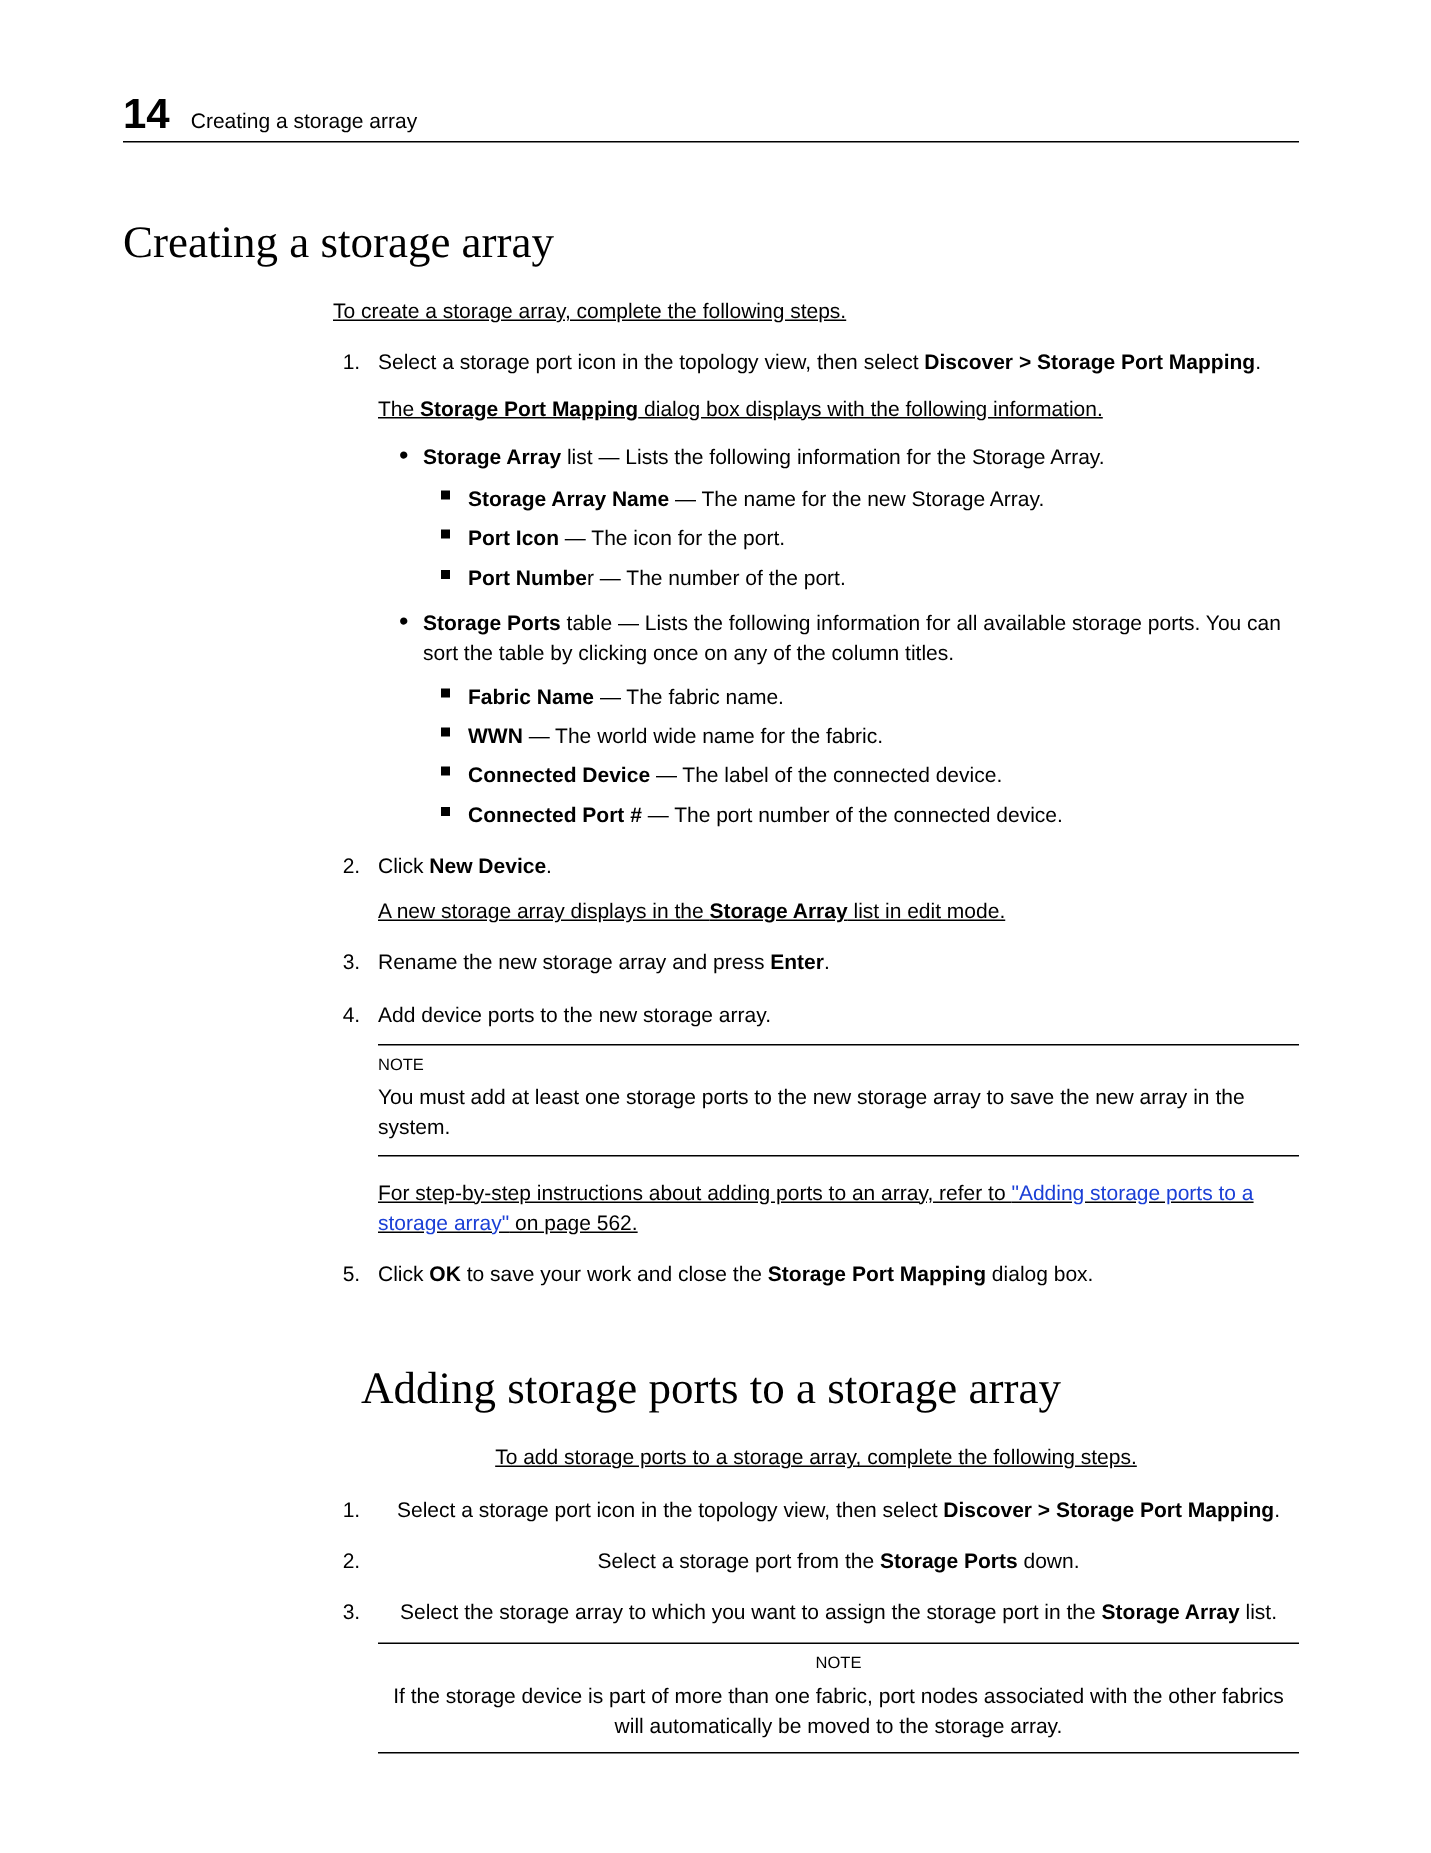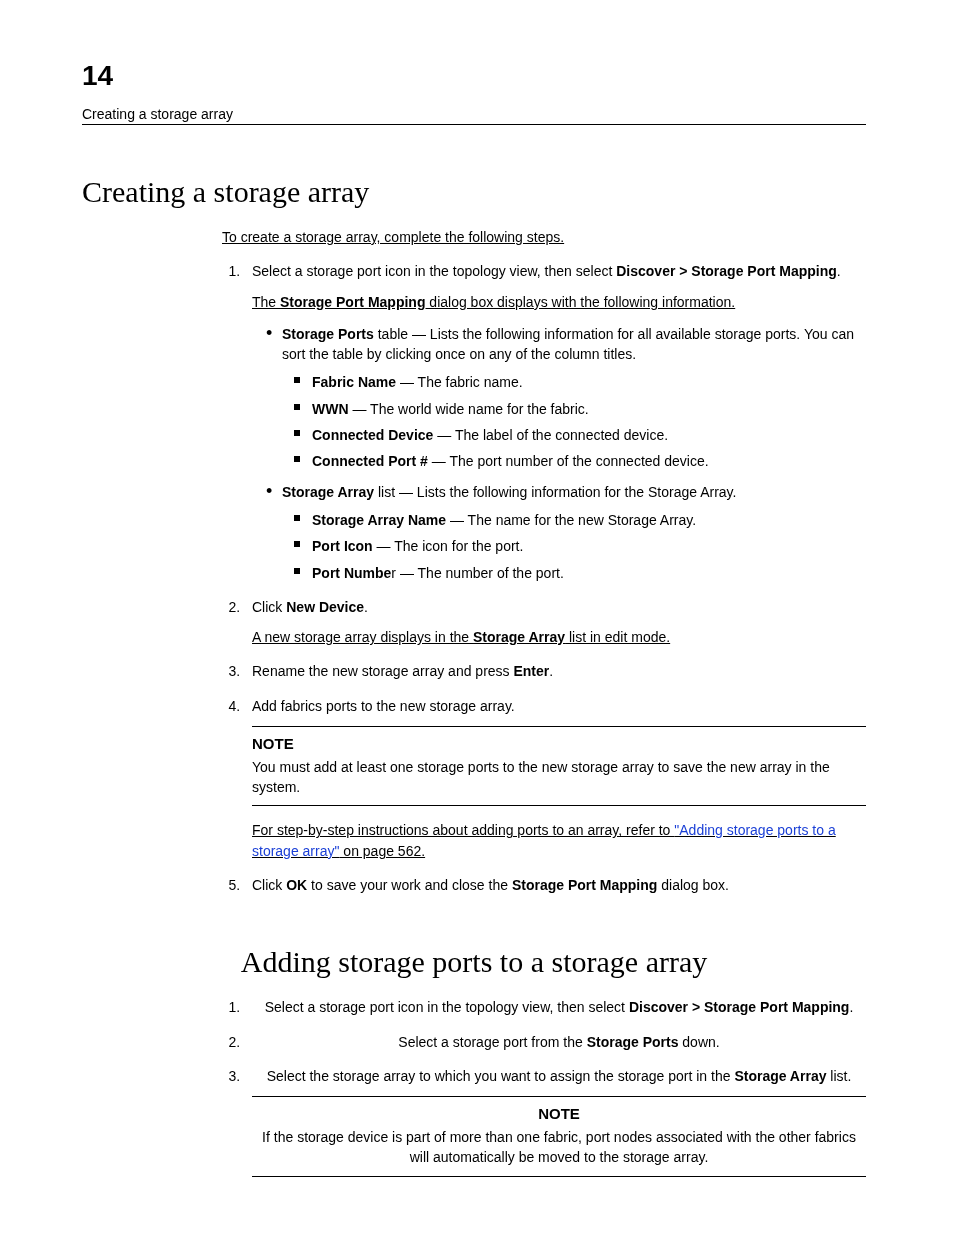--- a/index.html
+++ b/index.html
@@ -14,21 +14,20 @@
   .page {
     padding: 60px 88px 100px 82px;
   }
   .header {
     display: flex;
     align-items: baseline;
     gap: 14px;
     border-bottom: 1px solid #000;
     padding-bottom: 2px;
     margin-bottom: 50px;
-    flex-direction: column;
   }
   .header .chapter {
     font-size: 28px;
     font-weight: bold;
   }
   .header .section {
     font-size: 14px;
   }
   h1 {
     font-family: Georgia, "Times New Roman", serif;
@@ -91,22 +90,22 @@
     background: #000;
   }
   .note {
     border-top: 1px solid #000;
     border-bottom: 1px solid #000;
     margin: 10px 0 14px 0;
     padding: 6px 0 8px 0;
     line-height: 1.45;
   }
   .note-label {
-    font-weight: bold;
-    font-size: 15px;
+    font-weight: normal;
+    font-size: 11px;
     display: block;
     margin-bottom: 2px;
   }
   b { font-weight: bold; }
   a.link { color: #1a3fd6; text-decoration: none; }
   .section2 { margin-top: 50px; text-align: center; }
 </style>
 </head>
 <body>
 
@@ -123,66 +122,67 @@
     <p>To create a storage array, complete the following steps.</p>
 
     <ol class="steps">
       <li>
         <span>Select a storage port icon in the topology view, then select </span><b>Discover &gt; Storage Port Mapping</b><span>.</span>
         <p class="sub">
           <span>The </span><b>Storage Port Mapping</b><span> dialog box displays with the following information.</span>
         </p>
         <ul class="bullets">
           <li>
+            <b>Storage Array</b><span> list — Lists the following information for the Storage Array.</span>
+            <ul class="squares">
+              <li><b>Storage Array Name</b><span> — The name for the new Storage Array.</span></li>
+              <li><b>Port Icon</b><span> — The icon for the port.</span></li>
+              <li><b>Port Numbe</b><span>r</span><span> — The number of the port.</span></li>
+            </ul>
+          </li>
+          <li>
             <b>Storage Ports</b><span> table — Lists the following information for all available storage ports. You can sort the table by clicking once on any of the column titles.</span>
             <ul class="squares">
               <li><b>Fabric Name</b><span> — The fabric name.</span></li>
               <li><b>WWN</b><span> — The world wide name for the fabric.</span></li>
               <li><b>Connected Device</b><span> — The label of the connected device.</span></li>
               <li><b>Connected Port #</b><span> — The port number of the connected device.</span></li>
-            </ul>
-          </li>
-          <li>
-            <b>Storage Array</b><span> list — Lists the following information for the Storage Array.</span>
-            <ul class="squares">
-              <li><b>Storage Array Name</b><span> — The name for the new Storage Array.</span></li>
-              <li><b>Port Icon</b><span> — The icon for the port.</span></li>
-              <li><b>Port Numbe</b><span>r</span><span> — The number of the port.</span></li>
             </ul>
           </li>
         </ul>
       </li>
       <li>
         <span>Click </span><b>New Device</b><span>.</span>
         <p class="sub">
           <span>A new storage array displays in the </span><b>Storage Array</b><span> list in edit mode.</span>
         </p>
       </li>
       <li>
         <span>Rename the new storage array and press </span><b>Enter</b><span>.</span>
       </li>
       <li>
-        <span>Add fabrics ports to the new storage array.</span>
+        <span>Add device ports to the new storage array.</span>
         <div class="note">
           <span class="note-label">NOTE</span>
           <span>You must add at least one storage ports to the new storage array to save the new array in the system.</span>
         </div>
         <p>
           <span>For step-by-step instructions about adding ports to an array, refer to </span><a class="link" href="#">"Adding storage ports to a storage array"</a><span> on page 562.</span>
         </p>
       </li>
       <li>
         <span>Click </span><b>OK</b><span> to save your work and close the </span><b>Storage Port Mapping</b><span> dialog box.</span>
       </li>
     </ol>
   </div>
 
   <div class="section2">
     <h1>Adding storage ports to a storage array</h1>
     <div class="body-text">
+      <p>To add storage ports to a storage array, complete the following steps.</p>
       <ol class="steps">
         <li>
           <span>Select a storage port icon in the topology view, then select </span><b>Discover &gt; Storage Port Mapping</b><span>.</span>
         </li>
         <li>
           <span>Select a storage port from the </span><b>Storage Ports</b><span> down.</span>
         </li>
         <li>
           <span>Select the storage array to which you want to assign the storage port in the </span><b>Storage Array</b><span> list.</span>
           <div class="note">

